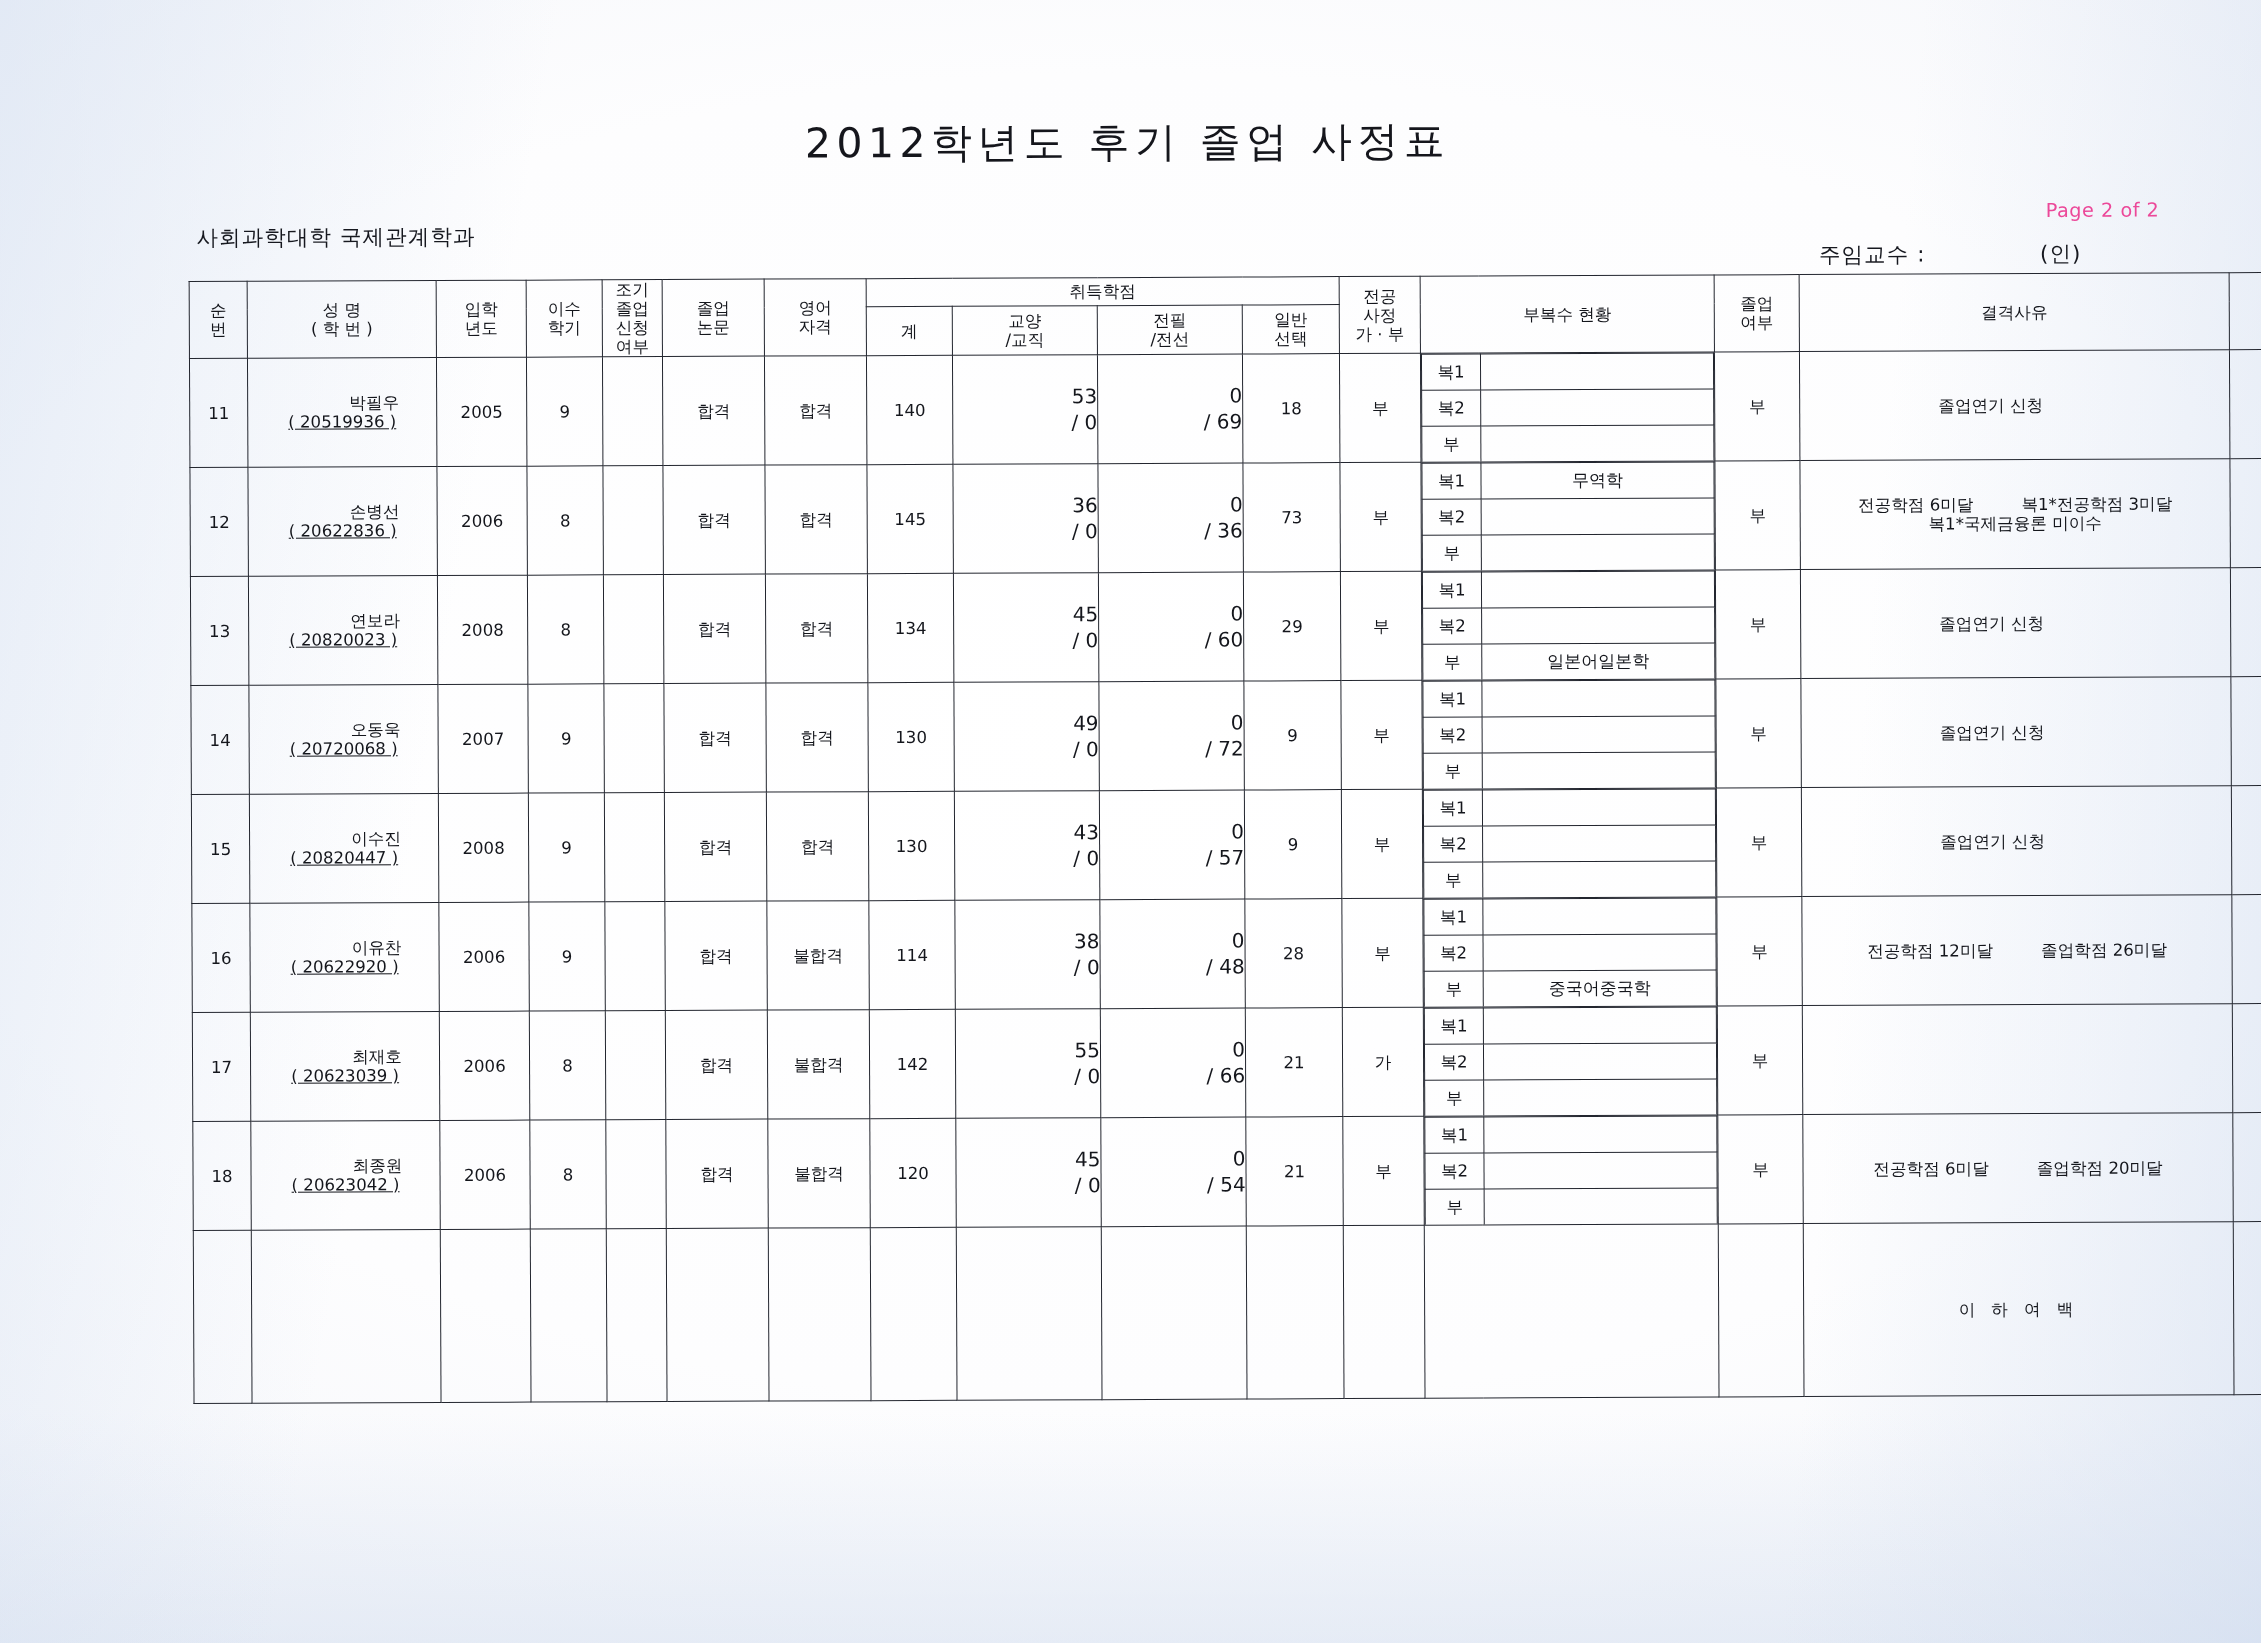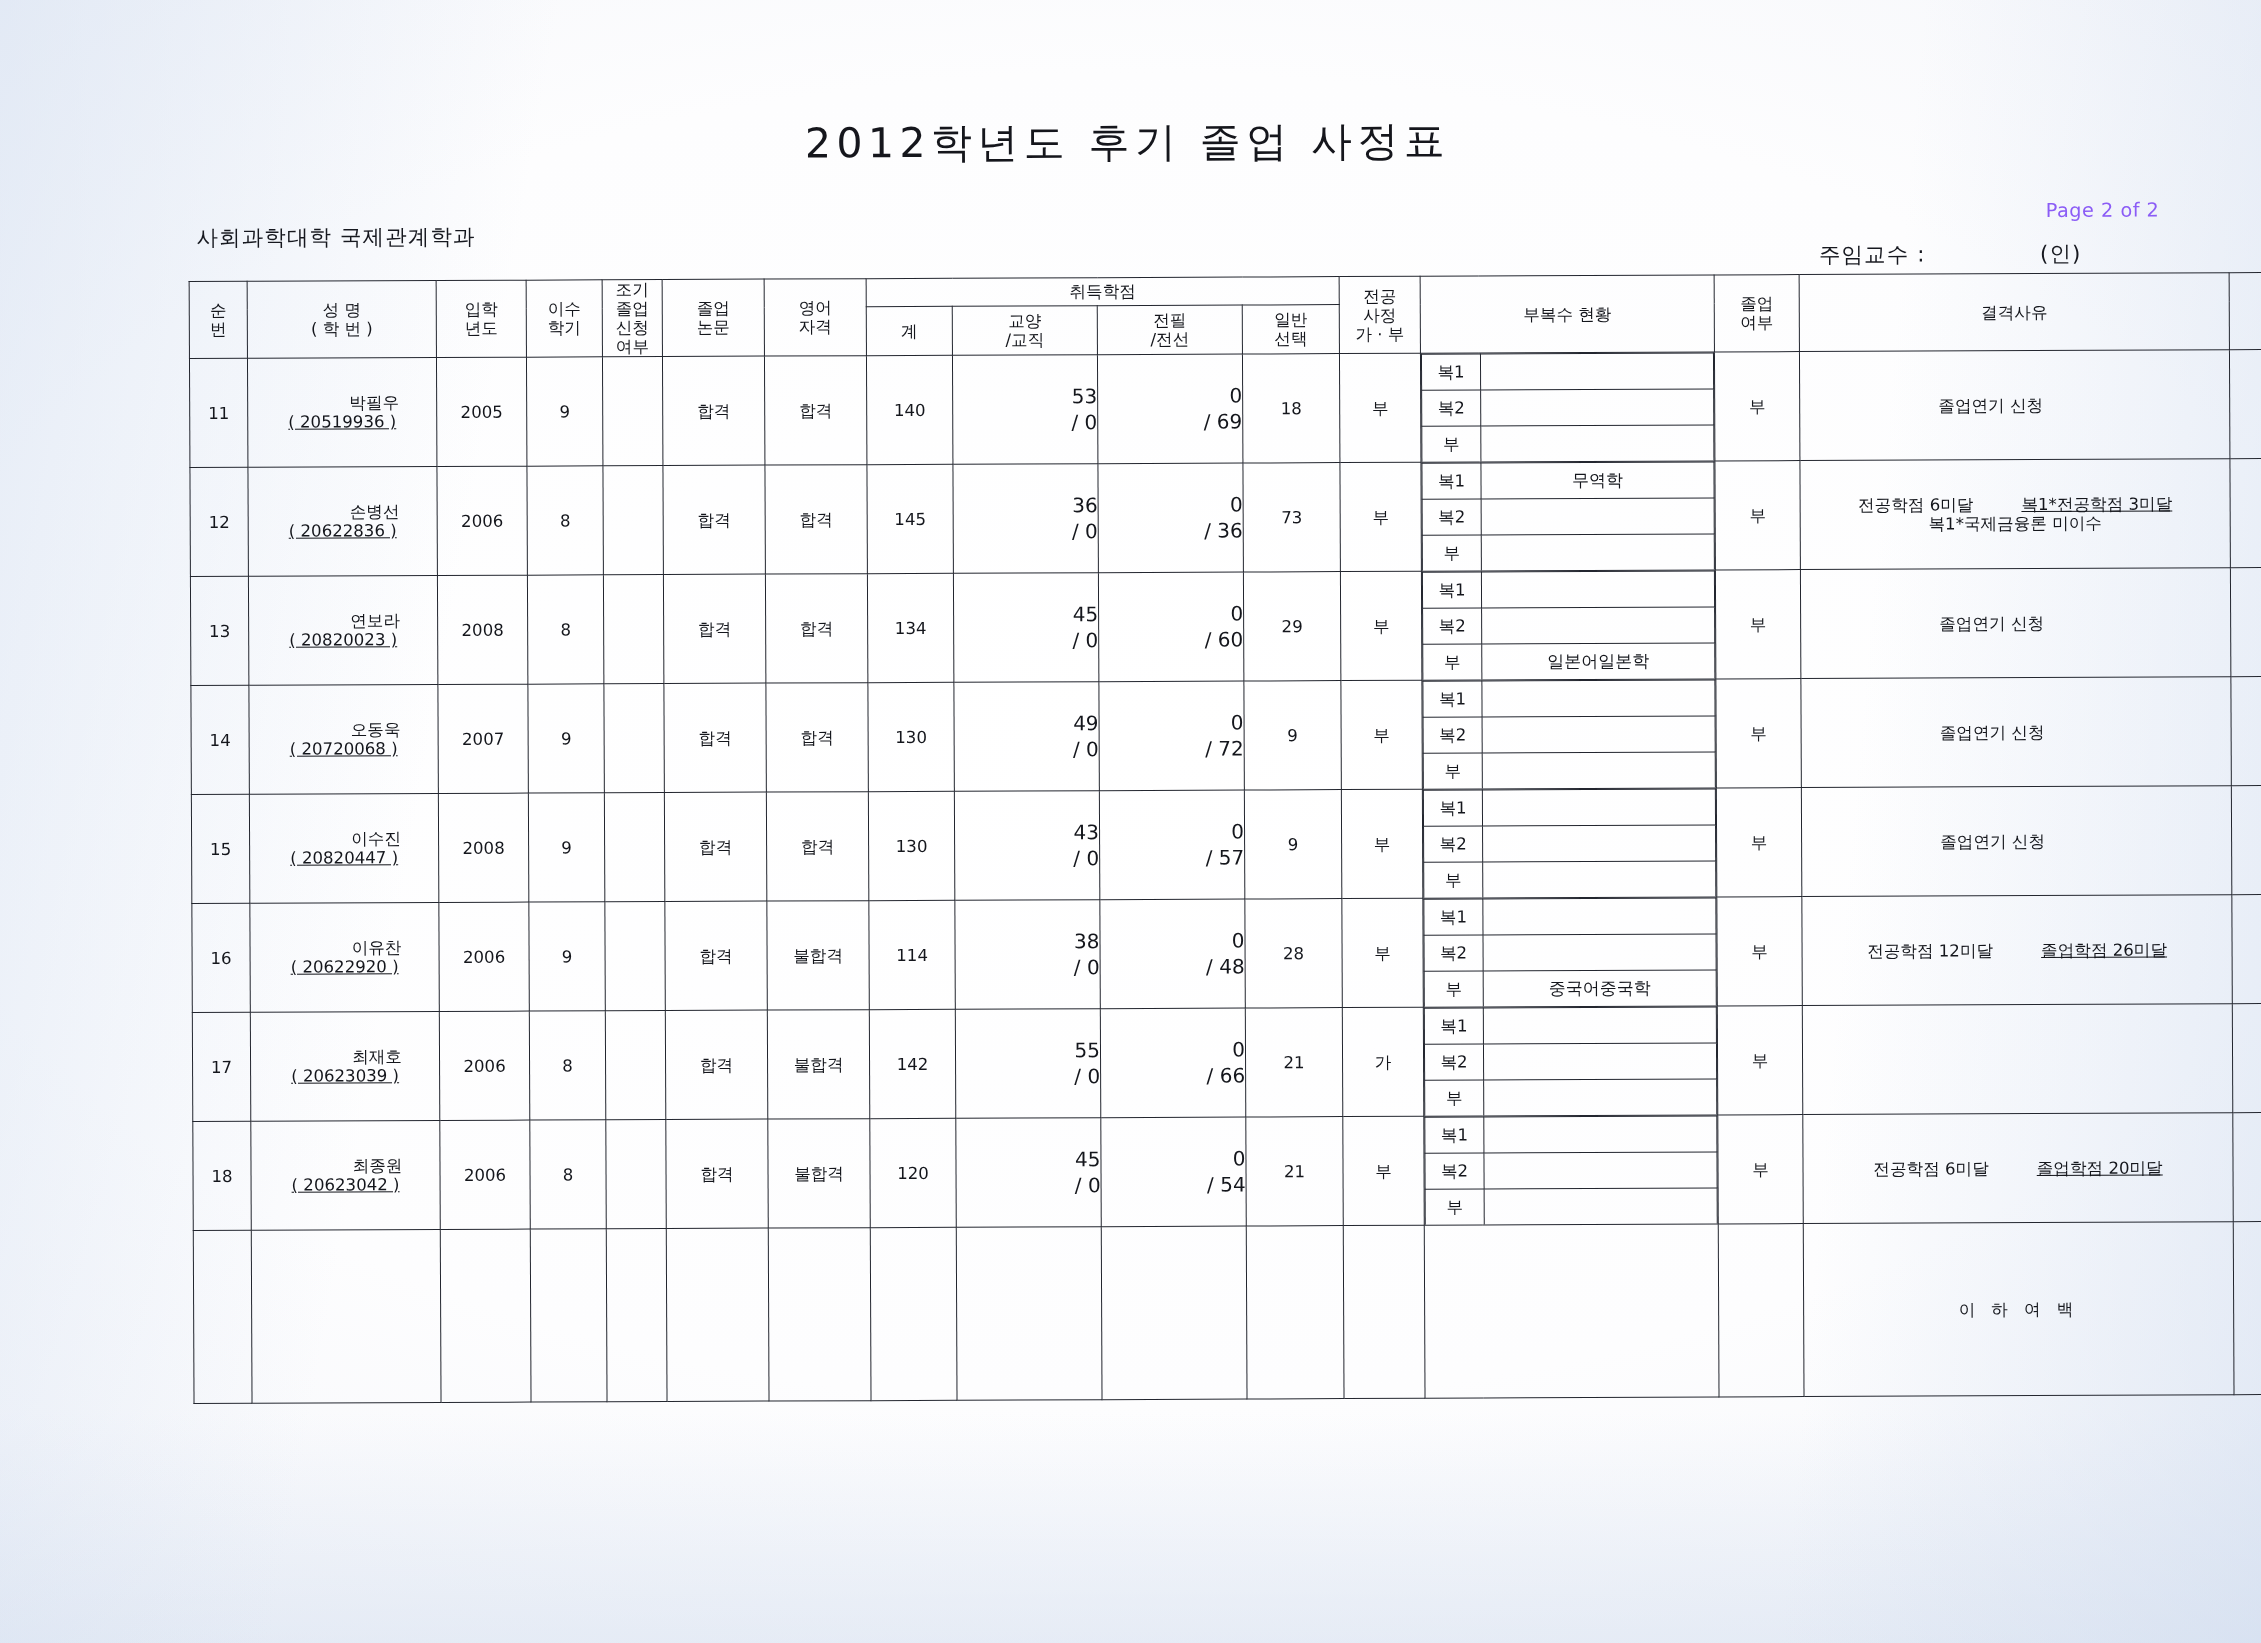--- a/index.html
+++ b/index.html
@@ -47,21 +47,21 @@
     font-size: 41px;
     letter-spacing: 5.4px;
     color: #15161c;
     font-family: "DejaVu Sans", "Liberation Sans", sans-serif;
   }
   .page-indicator {
     position: absolute;
     top: 203px;
     right: 99px;
     font-size: 19.3px;
-    color: #8b5cf6;
+    color: #ec4899;
     letter-spacing: 0.5px;
   }
   .college-dept {
     position: absolute;
     top: 219px;
     left: 199px;
     font-size: 21.5px;
     letter-spacing: 1.1px;
     color: #16181f;
   }
@@ -155,21 +155,21 @@
   .dualwrap td.lab { width: 58px; border-right: 1.1px solid #23262f; }
   .dualwrap td.val { text-align: center; font-size: 17px; }
 
   .reason-cell {
     text-align: left;
     padding: 9.7px 0 0 15px;
     vertical-align: top;
     font-size: 17px;
     line-height: 1.5;
   }
-  .reason-cell .r2 { display: inline-block; margin-left: 48px; text-decoration: underline; }
+  .reason-cell .r2 { display: inline-block; margin-left: 48px; }
   .empty-row td { height: 172px; }
   .empty-reason {
     text-align: left;
     padding: 11.8px 0 0 15px;
     vertical-align: top;
     font-size: 18px;
     letter-spacing: 5.4px;
   }
 </style>
 </head>

